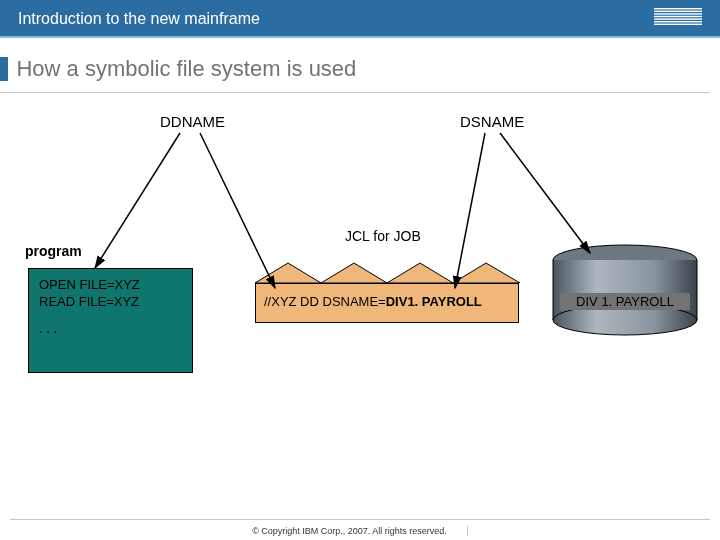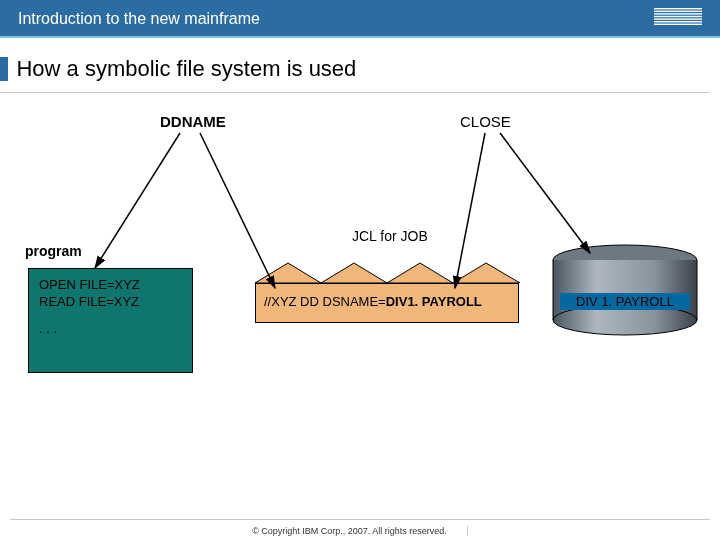--- a/index.html
+++ b/index.html
@@ -33,21 +33,21 @@
     width: 8px;
     height: 24px;
     background: #2b6ca3;
     margin-right: 4px;
   }
   .slide-title {
     display: inline-block;
     vertical-align: middle;
     font-size: 22px;
     font-weight: normal;
-    color: #000000;
+    color: #737373;
   }
   .diagram {
     position: relative;
     width: 720px;
     height: 370px;
   }
   .lbl {
     position: absolute;
     font-size: 15px;
     color: #000;
@@ -89,21 +89,21 @@
     top: 150px;
     width: 150px;
     height: 95px;
   }
   .cyl-label {
     position: absolute;
     left: 560px;
     top: 200px;
     width: 130px;
     text-align: center;
-    background: #0369a1;
+    background: #737373;
     font-size: 13px;
     z-index: 3;
     padding: 1px 0;
   }
   .arrows {
     position: absolute;
     left: 0; top: 0;
     width: 720px; height: 370px;
     pointer-events: none;
   }
@@ -144,24 +144,24 @@
   </span>
 </div>
 
 <div class="title-area">
   <span class="title-accent"></span>
   <h1 class="slide-title">How a symbolic file system is used</h1>
 </div>
 
 <div class="diagram">
 
-  <div class="lbl" style="left:160px; top:20px; font-weight:bold;">DDNAME</div>
-  <div class="lbl" style="left:460px; top:20px; font-weight:normal;">CLOSE</div>
+  <div class="lbl" style="left:160px; top:20px; font-weight:normal;">DDNAME</div>
+  <div class="lbl" style="left:460px; top:20px; font-weight:normal;">DSNAME</div>
   <div class="lbl" style="left:25px; top:150px; font-weight:bold; font-size:14px;">program</div>
-  <div class="lbl" style="left:345px; top:135px; font-size:14px;margin-left:7px;">JCL for JOB</div>
+  <div class="lbl" style="left:345px; top:135px; font-size:14px;">JCL for JOB</div>
 
   <div class="program-box">
     <div>OPEN FILE=XYZ</div>
     <div>READ FILE=XYZ</div>
     <div style="margin-top:10px;">. . .</div>
   </div>
 
   <div class="jcl-fold">
     <svg width="265" height="30" viewBox="0 0 265 30">
       <polygon points="0,30 33,10 66,30 99,10 132,30 165,10 198,30 231,10 265,30" fill="#f0b77a" stroke="#000" stroke-width="1"></polygon>

